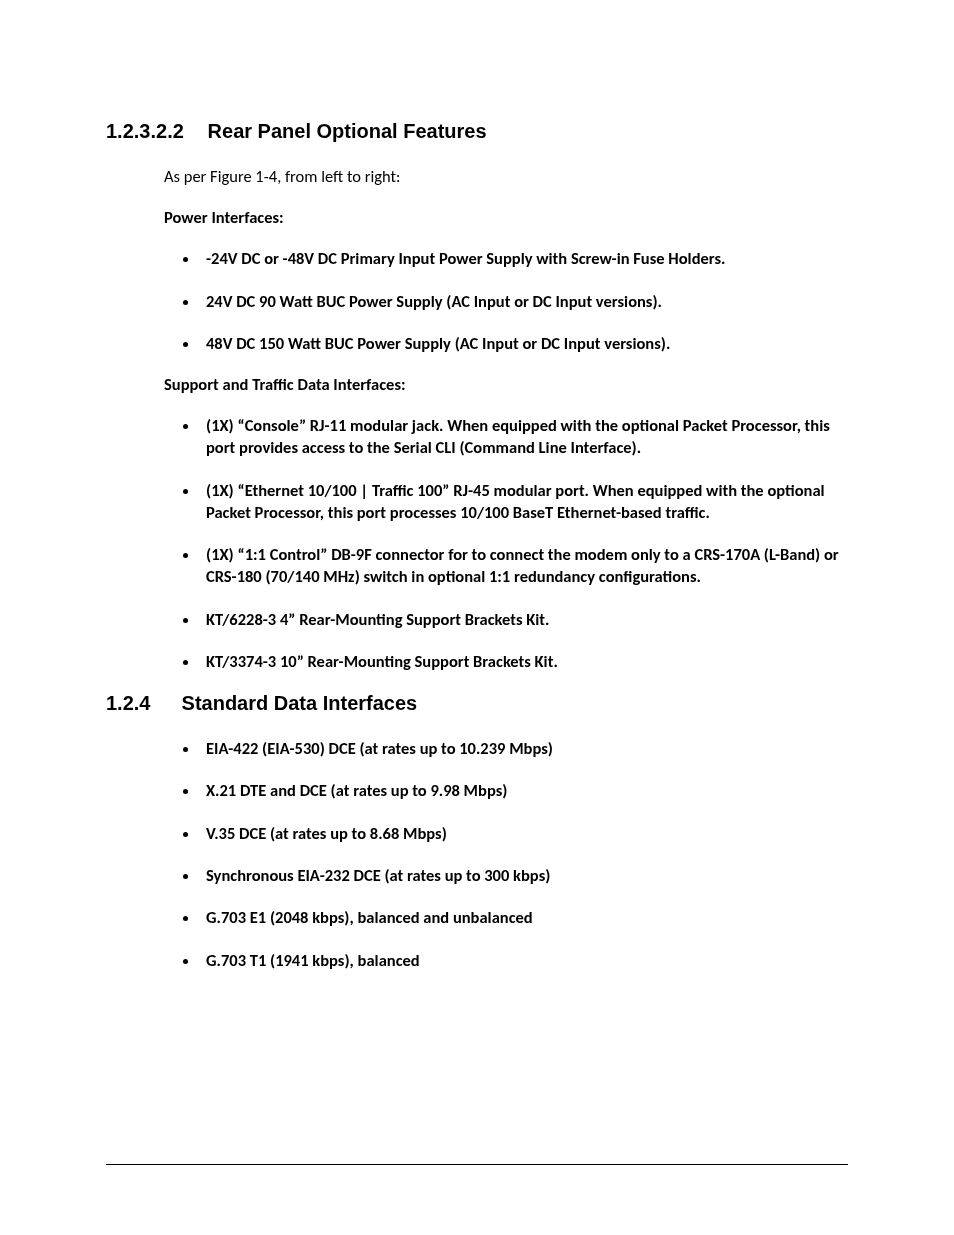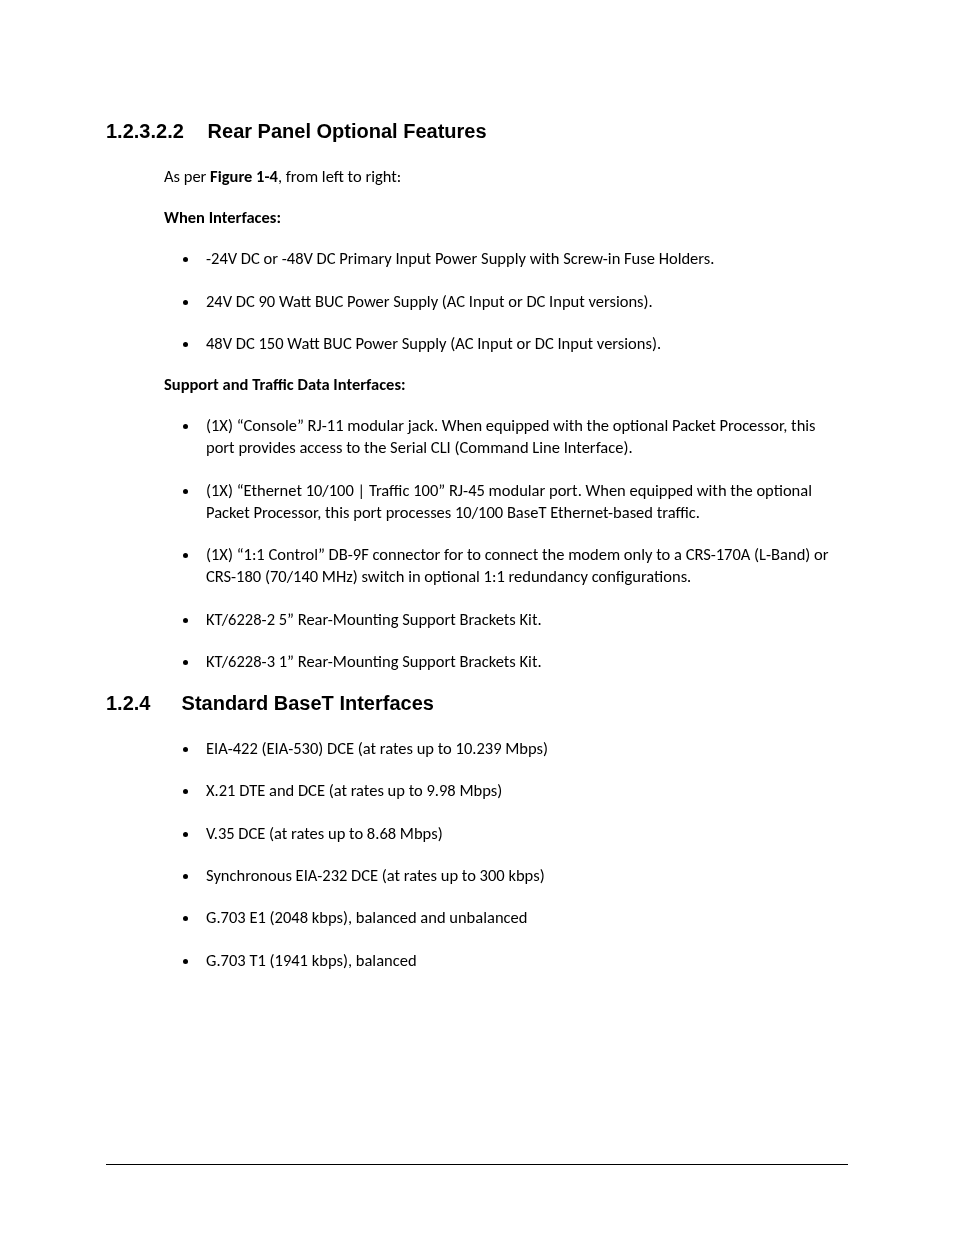--- a/index.html
+++ b/index.html
@@ -34,72 +34,73 @@
   .subhead {
     margin: 0 0 20px 58px;
     font-size: 16.5px;
     font-weight: bold;
   }
   ul.bul {
     margin: 0 8px 20px 58px;
     padding: 0 0 0 36px;
     list-style: disc;
     font-size: 16.5px;
+    font-weight: bold;
   }
   ul.bul li {
     margin: 0 0 20px 0;
     padding-left: 6px;
     line-height: 1.35;
   }
   .footer-rule {
     position: absolute;
     left: 106px;
     right: 106px;
     bottom: 70px;
     border-top: 1px solid #000;
     height: 0;
   }
-  b { font-weight: bold; }
+  b { font-weight: normal; }
 </style>
 </head>
 <body>
 
 <div class="page">
 
   <h2 class="h-sec">
     <span class="h-num">1.2.3.2.2</span>
     <span>Rear Panel Optional Features</span>
   </h2>
 
   <p class="para">
     <span>As per </span><b>Figure 1-4</b><span>, from left to right:</span>
   </p>
 
-  <p class="subhead">When Interfaces:</p>
+  <p class="subhead">Power Interfaces:</p>
   <ul class="bul">
     <li>-24V DC or -48V DC Primary Input Power Supply with Screw-in Fuse Holders.</li>
     <li>24V DC 90 Watt BUC Power Supply (AC Input or DC Input versions).</li>
     <li>48V DC 150 Watt BUC Power Supply (AC Input or DC Input versions).</li>
   </ul>
 
   <p class="subhead">Support and Traffic Data Interfaces:</p>
   <ul class="bul">
     <li>(1X) “Console” RJ-11 modular jack. When equipped with the optional Packet Processor, this port provides access to the Serial CLI (Command Line Interface).</li>
     <li>(1X) “Ethernet 10/100 | Traffic 100” RJ-45 modular port. When equipped with the optional Packet Processor, this port processes 10/100 BaseT Ethernet-based traffic.</li>
     <li>(1X) “1:1 Control”  DB-9F connector for to connect the modem only to a CRS-170A (L-Band) or CRS-180 (70/140 MHz) switch in optional 1:1 redundancy configurations.</li>
   </ul>
 
   <ul class="bul">
-    <li>KT/6228-2 5” Rear-Mounting Support Brackets Kit.</li>
-    <li>KT/6228-3 1” Rear-Mounting Support Brackets Kit.</li>
+    <li>KT/6228-3 4” Rear-Mounting Support Brackets Kit.</li>
+    <li>KT/3374-3 10” Rear-Mounting Support Brackets Kit.</li>
   </ul>
 
   <h2 class="h-sec">
     <span class="h-num" style="min-width:70px">1.2.4</span>
-    <span>Standard BaseT Interfaces</span>
+    <span>Standard Data Interfaces</span>
   </h2>
 
 
   <ul class="bul">
     <li>EIA-422 (EIA-530) DCE (at rates up to 10.239 Mbps)</li>
     <li>X.21 DTE and DCE (at rates up to 9.98 Mbps)</li>
     <li>V.35 DCE (at rates up to 8.68 Mbps)</li>
     <li>Synchronous EIA-232 DCE (at rates up to 300 kbps)</li>
     <li>G.703 E1 (2048 kbps), balanced and unbalanced</li>
     <li>G.703 T1 (1941 kbps), balanced</li>

